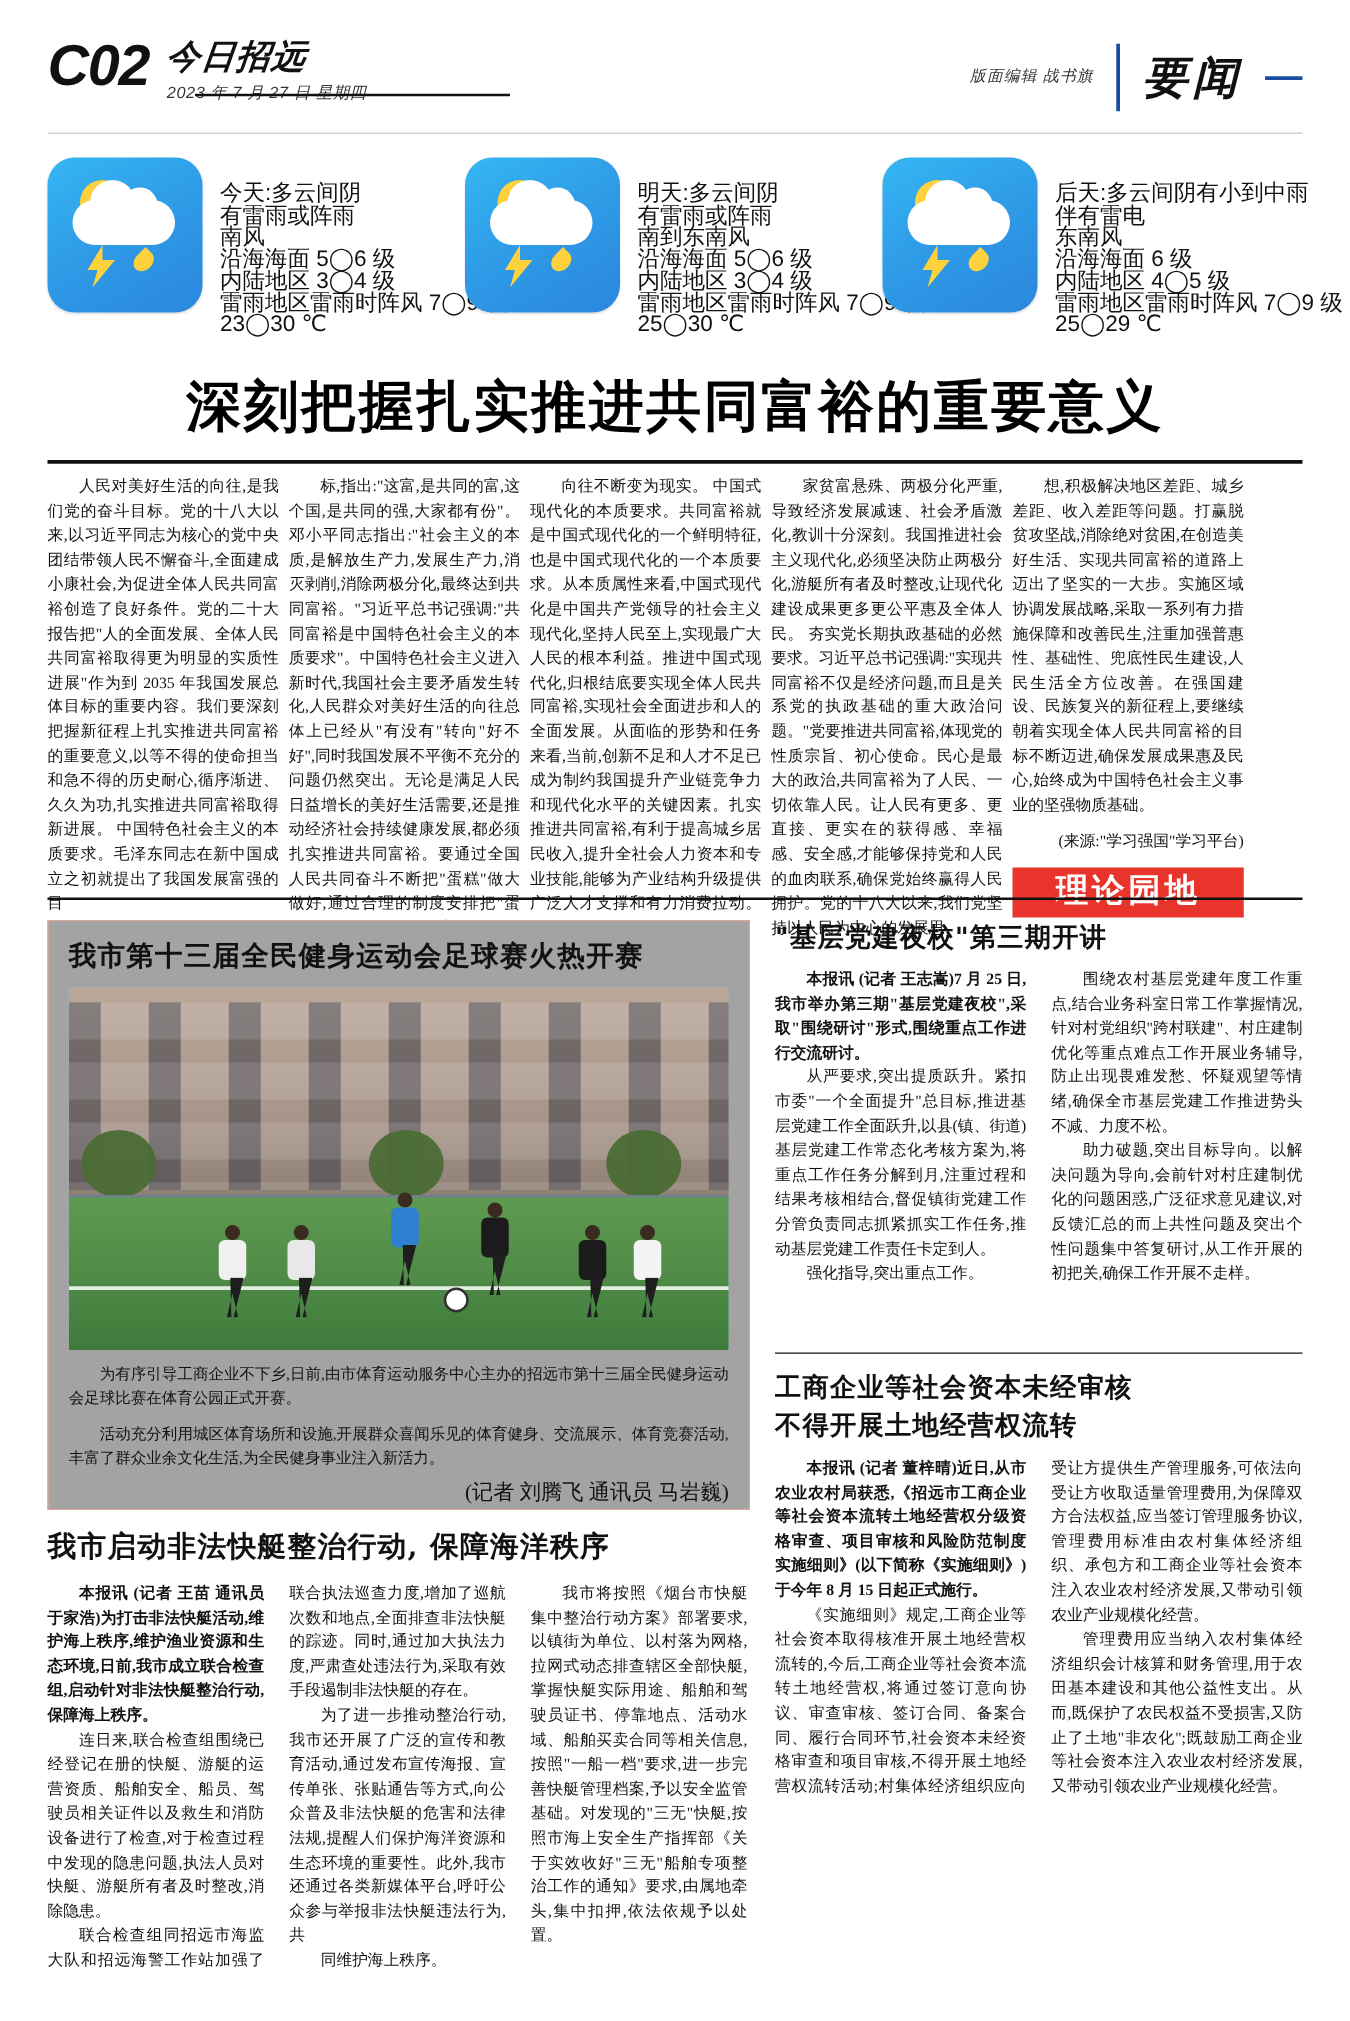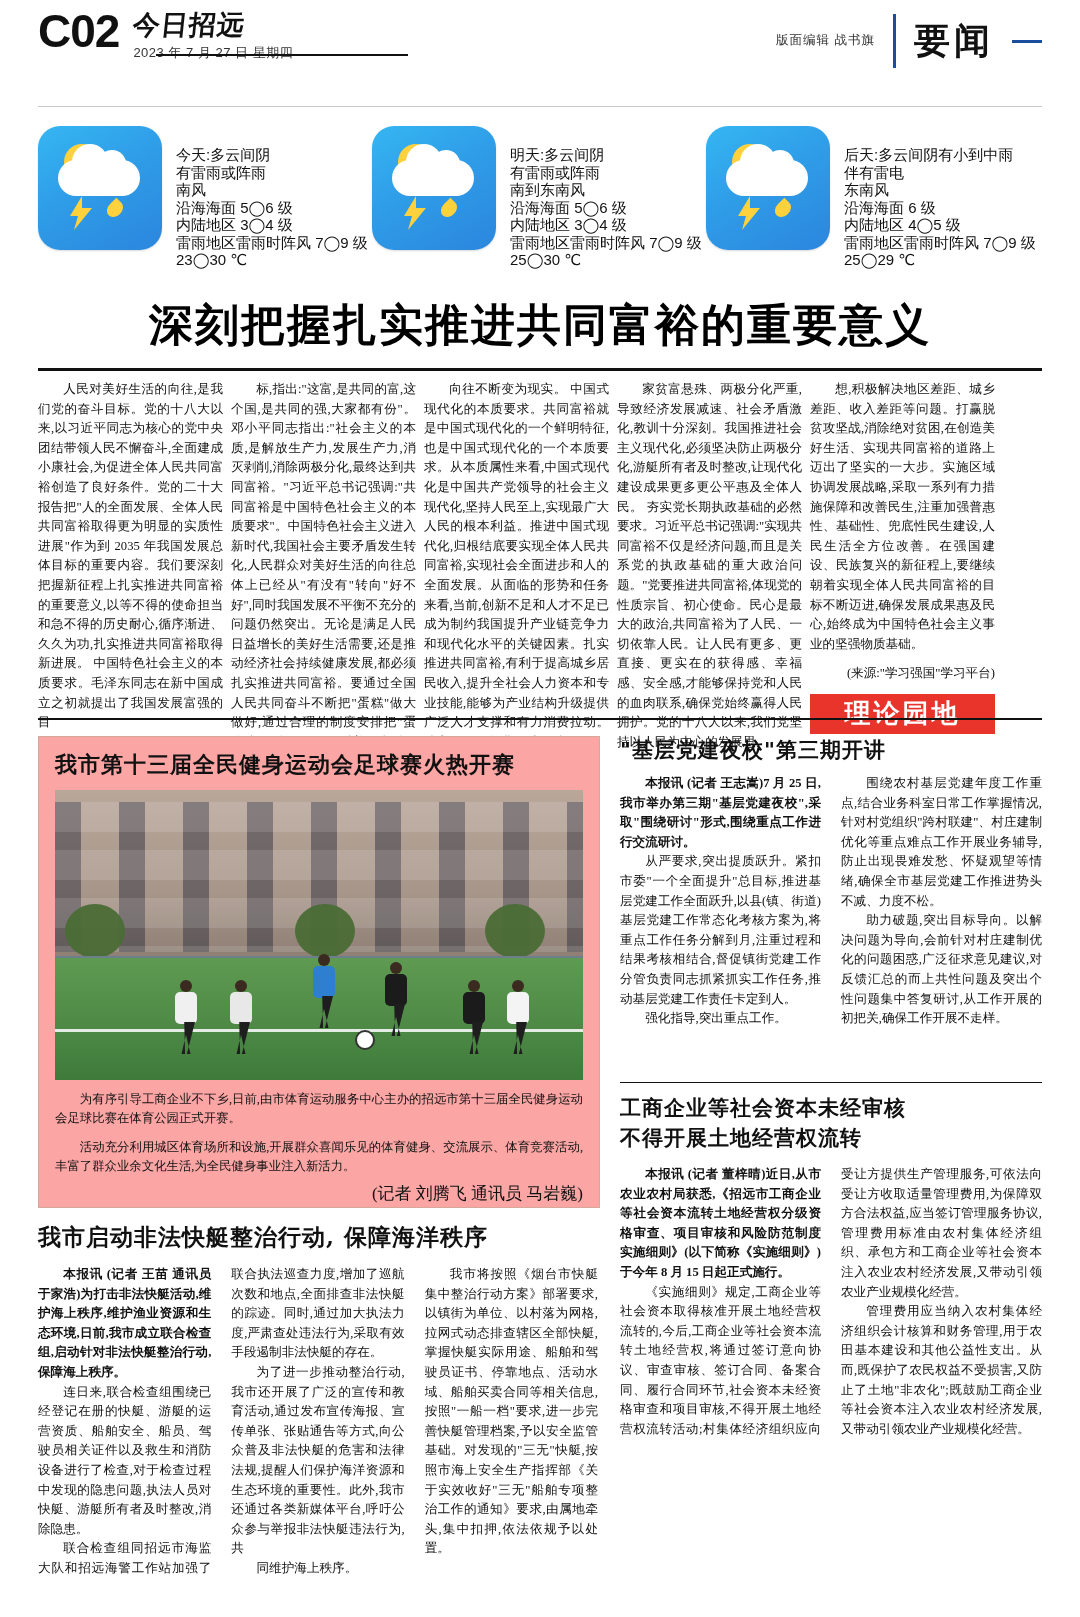--- a/index.html
+++ b/index.html
@@ -7,21 +7,21 @@
     width:1080px;height:1617px;
     background:#ffffff;
     font-family:"Liberation Serif", serif;
     color:#111;
     position:relative;
     overflow:hidden;
   }
   .page{position:relative;width:1080px;height:1617px;padding:0;box-sizing:border-box;}
 
   
-  .masthead{position:absolute;left:38px;top:8px;right:38px;height:74px;}
+  .masthead{position:absolute;left:38px;top:29px;right:38px;height:74px;font-style:italic;}
   .mast-left{display:flex;align-items:flex-start;gap:14px;}
   .pagenum{font-family:"Liberation Sans",sans-serif;font-weight:bold;font-size:46px;line-height:46px;letter-spacing:-1px;color:#111;}
   .mast-titleblock{padding-top:2px;}
   .paper-name{font-family:"DejaVu Serif",serif;font-weight:bold;font-size:27px;line-height:30px;color:#111;letter-spacing:1px;}
   .paper-name .brush{display:inline-block;transform:skewX(-6deg);}
   .mast-date{font-family:"Liberation Sans",sans-serif;font-size:13px;color:#333;margin-top:4px;letter-spacing:.5px;text-align:right;}
   .mast-rule{position:absolute;left:118px;top:46px;width:252px;height:2px;background:#111;}
   .mast-right{position:absolute;right:0;top:6px;display:flex;align-items:center;gap:18px;}
   .editor-line{font-family:"Liberation Sans",sans-serif;font-size:12.5px;color:#333;letter-spacing:1px;padding-bottom:2px;}
   .vbar{width:3px;height:54px;background:#1a4fa0;}
@@ -36,41 +36,41 @@
   .wicon{width:124px;height:124px;border-radius:22px;
     background:linear-gradient(150deg,#35b6f2 0%,#2f9de8 45%,#2b86dd 100%);
     position:relative;flex:0 0 124px;box-shadow:0 1px 2px rgba(0,0,0,.15);}
   .sun{position:absolute;left:26px;top:18px;width:36px;height:36px;border-radius:50%;background:#ffd23d;}
   .cloud{position:absolute;left:20px;top:34px;width:82px;height:36px;background:#fff;border-radius:18px;}
   .cloud:before{content:"";position:absolute;left:14px;top:-16px;width:36px;height:36px;border-radius:50%;background:#fff;}
   .cloud:after{content:"";position:absolute;left:40px;top:-10px;width:28px;height:28px;border-radius:50%;background:#fff;}
   .bolt{position:absolute;left:32px;top:70px;width:0;height:0;}
   .bolt svg{position:absolute;left:0;top:0;}
   .drop{position:absolute;left:70px;top:74px;width:14px;height:18px;background:#ffd23d;border-radius:0 50% 50% 50%;transform:rotate(45deg);}
-  .wtext{font-family:"Liberation Sans",sans-serif;font-size:15px;line-height:17.5px;color:#111;padding-top:20px;}
+  .wtext{font-family:"Liberation Sans",sans-serif;font-size:18px;line-height:17.5px;color:#111;padding-top:20px;}
   .wtext div{white-space:nowrap;}
 
   
   .mainhead{position:absolute;left:38px;top:296px;width:1004px;text-align:center;
     font-family:"DejaVu Serif",serif;font-weight:bold;font-size:44px;letter-spacing:2px;color:#000;}
   .rule-thick{position:absolute;left:38px;top:368px;width:1004px;height:3px;background:#111;}
 
   
   .theory{position:absolute;left:38px;top:380px;width:1004px;height:330px;display:flex;gap:8px;}
   .tcol{width:185px;font-size:12.6px;line-height:19.6px;text-align:justify;color:#111;}
   .tcol p{margin:0;text-indent:2em;}
   .src-line{font-size:12.6px;margin-top:10px;text-align:right;}
   .badge{margin-top:10px;background:#e8342a;color:#fff;font-family:"DejaVu Serif",serif;font-weight:bold;
     font-size:26px;letter-spacing:3px;text-align:center;padding:10px 0;}
 
   
   .rule2{position:absolute;left:38px;top:718px;width:1004px;height:2px;background:#111;}
 
   
-  .photobox{position:absolute;left:38px;top:736px;width:560px;height:470px;border:1px solid #d7a89a;background:#fca5a5;}
+  .photobox{position:absolute;left:38px;top:736px;width:560px;height:470px;border:1px solid #d7a89a;background:#a3a3a3;}
   .photo-title{font-family:"DejaVu Serif",serif;font-weight:bold;font-size:22px;color:#111;padding:13px 16px 10px 16px;letter-spacing:1px;}
   .photo{margin:0 16px;height:290px;position:relative;overflow:hidden;background:#9fb4c7;}
   .ph-building{position:absolute;left:0;top:0;width:100%;height:168px;background:linear-gradient(180deg,#b9a79a 0%,#a9968a 60%,#8e7f74 100%);}
   .ph-windows{position:absolute;left:0;top:12px;width:100%;height:150px;
     background-image:linear-gradient(90deg,rgba(60,60,70,.55) 0 26px,transparent 26px 64px);
     background-size:64px 100%;}
   .ph-windows2{position:absolute;left:0;top:12px;width:100%;height:150px;
     background-image:linear-gradient(180deg,rgba(255,255,255,.12) 0 30px,transparent 30px 48px);
     background-size:100% 48px;}
   .ph-tree{position:absolute;bottom:122px;width:60px;height:54px;border-radius:50%;background:#4a6b35;opacity:.95;}
@@ -81,21 +81,21 @@
   .player{position:absolute;bottom:26px;width:22px;height:74px;}
   .player .torso{position:absolute;top:12px;left:0;width:22px;height:32px;border-radius:5px;}
   .player .head{position:absolute;top:0;left:5px;width:12px;height:12px;border-radius:50%;background:#3a2a20;}
   .player .legs{position:absolute;top:42px;left:2px;width:18px;height:32px;background:#1e1e1e;clip-path:polygon(0 0,40% 0,45% 100%,25% 100%,50% 40%,75% 100%,55% 100%,100% 0,100% 0);}
   .photo-cap{font-size:12.4px;line-height:19px;color:#111;padding:10px 16px 0 16px;text-align:justify;text-indent:2em;}
   .photo-sign{font-size:17px;text-align:right;padding:6px 16px 0 16px;}
 
   
   .rnews{position:absolute;left:620px;top:736px;width:422px;}
   .rhead{font-family:"DejaVu Serif",serif;font-weight:bold;font-size:21px;letter-spacing:1px;color:#111;}
-  .rhead2{font-family:Liberation Mono, monospace;font-weight:bold;font-size:21px;letter-spacing:1px;color:#111;line-height:30px;}
+  .rhead2{font-family:Liberation Serif, serif;font-weight:bold;font-size:21px;letter-spacing:1px;color:#111;line-height:30px;}
   .twocol{column-count:2;column-gap:20px;font-size:12.6px;line-height:19.6px;text-align:justify;margin-top:10px;}
   .twocol p{margin:0 0 0 0;text-indent:2em;}
   .lead{font-weight:bold;}
   .rrule{height:1px;background:#111;margin:14px 0 12px 0;}
 
   
   .bl{position:absolute;left:38px;top:1222px;width:560px;}
   .blhead{font-family:"DejaVu Serif",serif;font-weight:bold;font-size:23px;letter-spacing:1px;color:#111;}
   .bl3{column-count:3;column-gap:20px;font-size:12.6px;line-height:19.6px;text-align:justify;margin-top:12px;}
   .bl3 p{margin:0 0 0 0;text-indent:2em;}

